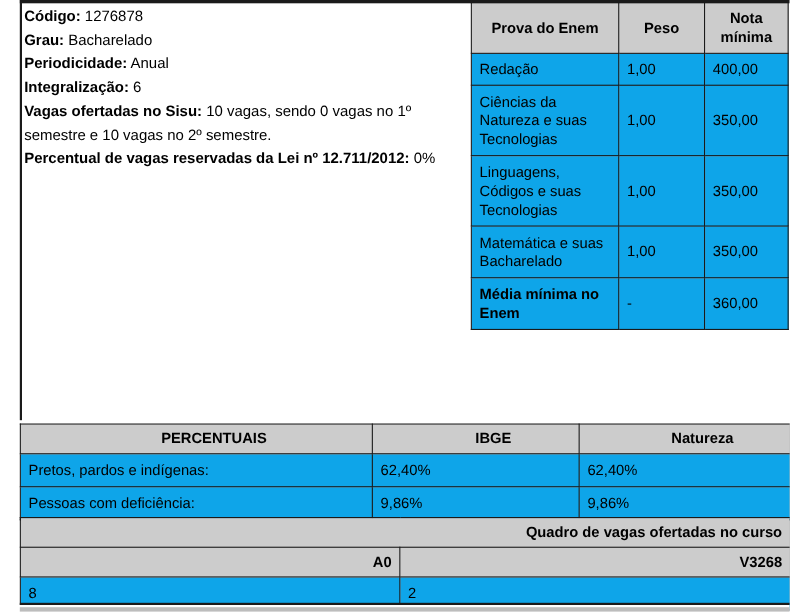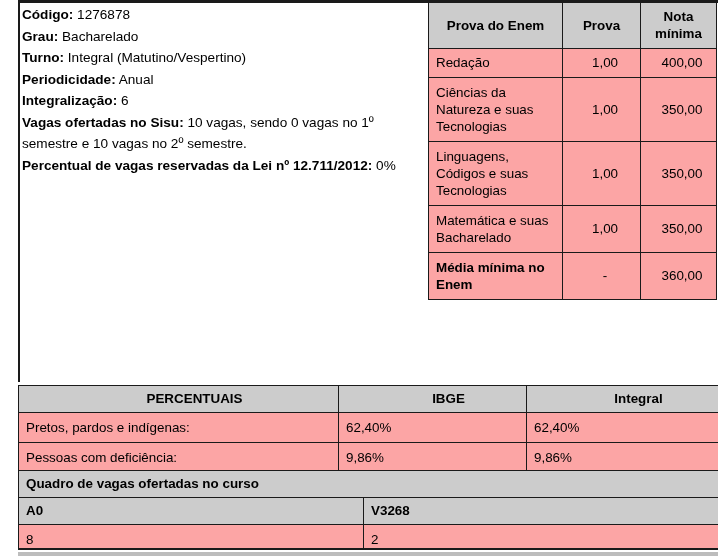--- a/index.html
+++ b/index.html
@@ -88,39 +88,39 @@
     border-collapse: collapse;
     table-layout: fixed;
   }
   table.grid td, table.grid th {
     border: 1px solid #1a1a1a;
     padding: 0;
     vertical-align: middle;
     font-weight: normal;
     font-size: 13.4px;
     line-height: 17px;
-    background: #fca5a5;
+    background: #0ea5e9;
   }
   .hd {
     background: #cccccc !important;
     font-weight: bold !important;
     text-align: center;
   }
 
   
   .enem-wrap {
     position: absolute;
     left: 428px;
     top: 2px;
     width: 288px;
   }
   .enem-wrap table.grid { width: 288px; }
   .enem-wrap td { height: 22px; }
   .enem-name { padding: 5px 7px 6px 7px; display: block; }
-  .enem-num { padding: 5px 0 6px 7px; display: block; text-align: center; }
+  .enem-num { padding: 5px 0 6px 7px; display: block; }
   .enem-head-cell { padding: 5px 4px 6px 4px; display: block; text-align: center; }
   .bold { font-weight: bold; }
 
   
   .perc-wrap {
     position: absolute;
     left: 18px;
     top: 385px;
     width: 700px;
   }
@@ -130,40 +130,37 @@
   .pcell-c { padding: 4px 7px 5px 7px; display: block; text-align: center; font-weight: bold; margin-left: 32px; }
 
   
   .quadro-wrap {
     position: absolute;
     left: 18px;
     top: 470px;
     width: 700px;
   }
   .quadro-wrap table.grid { width: 700px; }
-  .qcell-c { padding: 4px 7px 5px 7px; display: block; text-align: left; font-weight: bold; }
+  .qcell-c { padding: 4px 7px 5px 7px; display: block; text-align: right; font-weight: bold; }
   .qcell { padding: 5px 7px 6px 7px; display: block; }
 </style>
 </head>
 <body>
 
 <div id="page">
 
   <div class="top-rule"></div>
   <div class="left-rail"></div>
 
   <div class="info-panel">
     <div class="info-line">
       <span class="k">Código:</span><span class="v"> 1276878</span>
     </div>
     <div class="info-line">
       <span class="k">Grau:</span><span class="v"> Bacharelado</span>
-    </div>
-    <div class="info-line">
-      <span class="k">Turno:</span><span class="v"> Integral (Matutino/Vespertino)</span>
     </div>
     <div class="info-line">
       <span class="k">Periodicidade:</span><span class="v"> Anual</span>
     </div>
     <div class="info-line">
       <span class="k">Integralização:</span><span class="v"> 6</span>
     </div>
     <div class="info-line">
       <span class="k">Vagas ofertadas no Sisu:</span><span class="v"> 10 vagas, sendo 0 vagas no 1º semestre e 10 vagas no 2º semestre.</span>
     </div>
@@ -178,21 +175,21 @@
         <col style="width:134px">
         <col style="width:78px">
         <col style="width:76px">
       </colgroup>
       <tbody>
         <tr>
           <td class="hd" style="height:41px">
             <span class="enem-head-cell">Prova do Enem</span>
           </td>
           <td class="hd">
-            <span class="enem-head-cell">Prova</span>
+            <span class="enem-head-cell">Peso</span>
           </td>
           <td class="hd">
             <span class="enem-head-cell" style="max-width:58px;margin:0 auto;">Nota mínima</span>
           </td>
         </tr>
 
         <tr>
           <td style="height:27px">
               <span class="enem-name">Redação</span>
             </td>
@@ -265,21 +262,21 @@
       </colgroup>
       <tbody>
         <tr>
           <td class="hd" style="height:24px">
               <span class="pcell-c">PERCENTUAIS</span>
             </td>
           <td class="hd">
               <span class="pcell-c">IBGE</span>
             </td>
           <td class="hd">
-              <span class="pcell-c">Integral</span>
+              <span class="pcell-c">Natureza</span>
             </td>
         </tr>
         <tr>
           <td style="height:29px">
               <span class="pcell">Pretos, pardos e indígenas:</span>
             </td>
           <td>
               <span class="pcell">62,40%</span>
             </td>
           <td>

